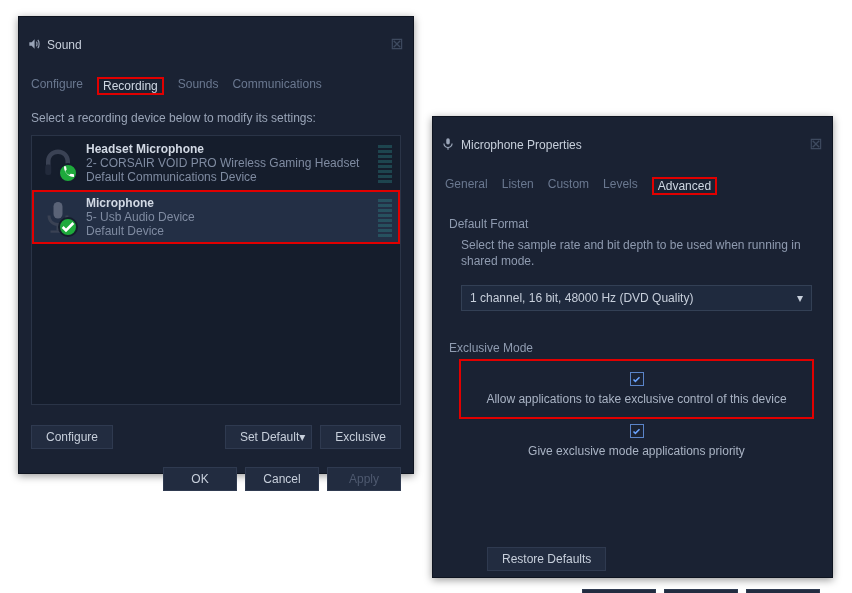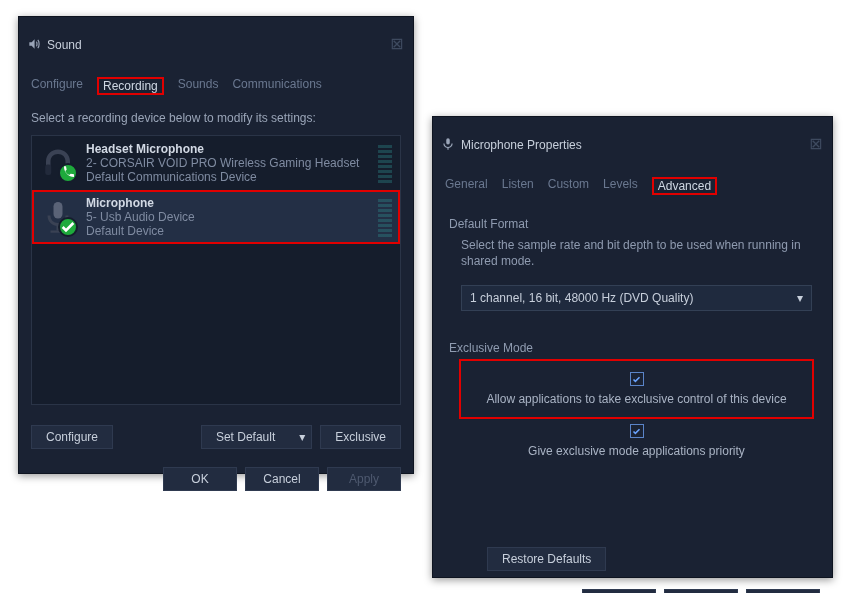--- a/index.html
+++ b/index.html
@@ -105,21 +105,21 @@
     gap: 8px;
   }
   .btn {
     background: #222c40;
     color: #c7cfdb;
     border: 1px solid #2f3a50;
     padding: 4px 14px;
     font-size: 12px;
     cursor: pointer;
   }
-  .btn.split { padding-right: 6px; display: inline-flex; align-items: center; gap: 24px;}
+  .btn.split { padding-right: 6px; display: inline-flex; align-items: center; gap: 0;}
   .btn.disabled { color: #4e596f; cursor: default; }
   .spacer { flex: 1; }
   .footer {
     display: flex;
     justify-content: flex-end;
     gap: 8px;
     padding: 8px 12px 12px 0;
   }
   .footer .btn { width: 72px; text-align: center; padding: 4px 0;}
 

